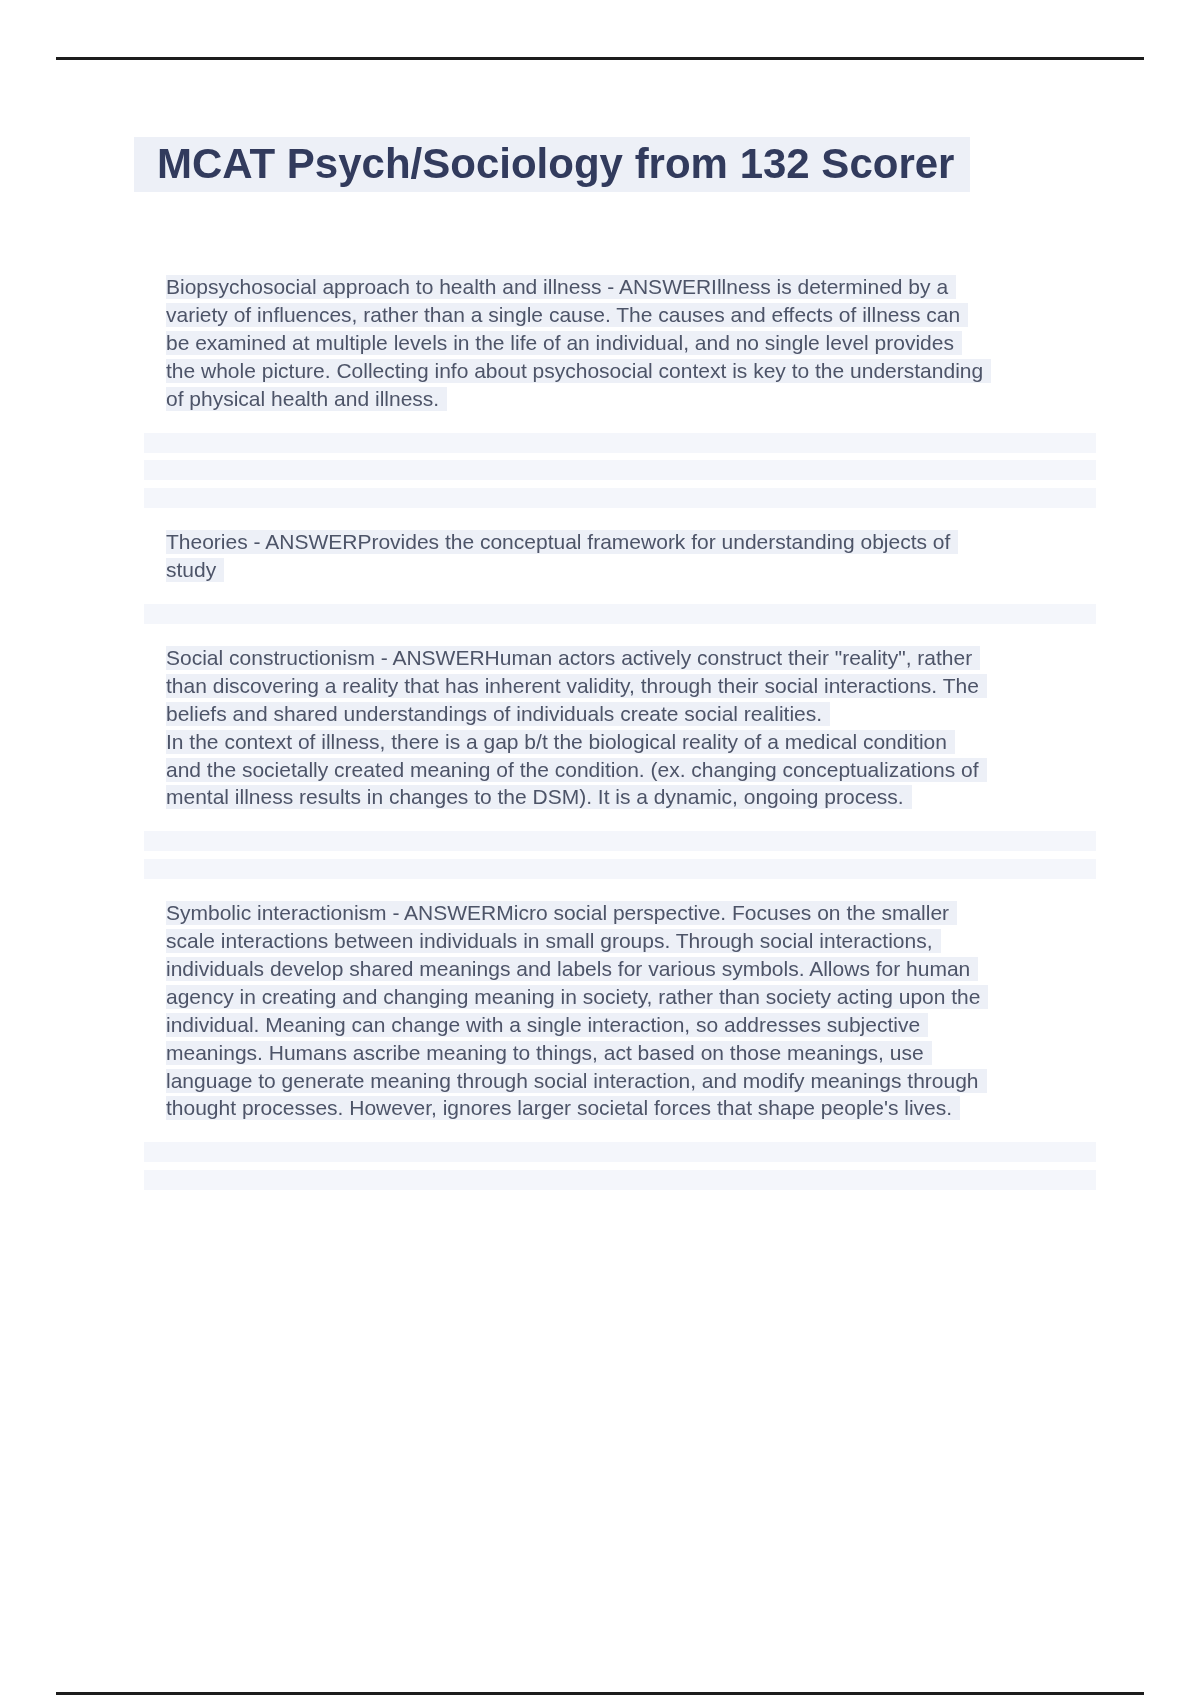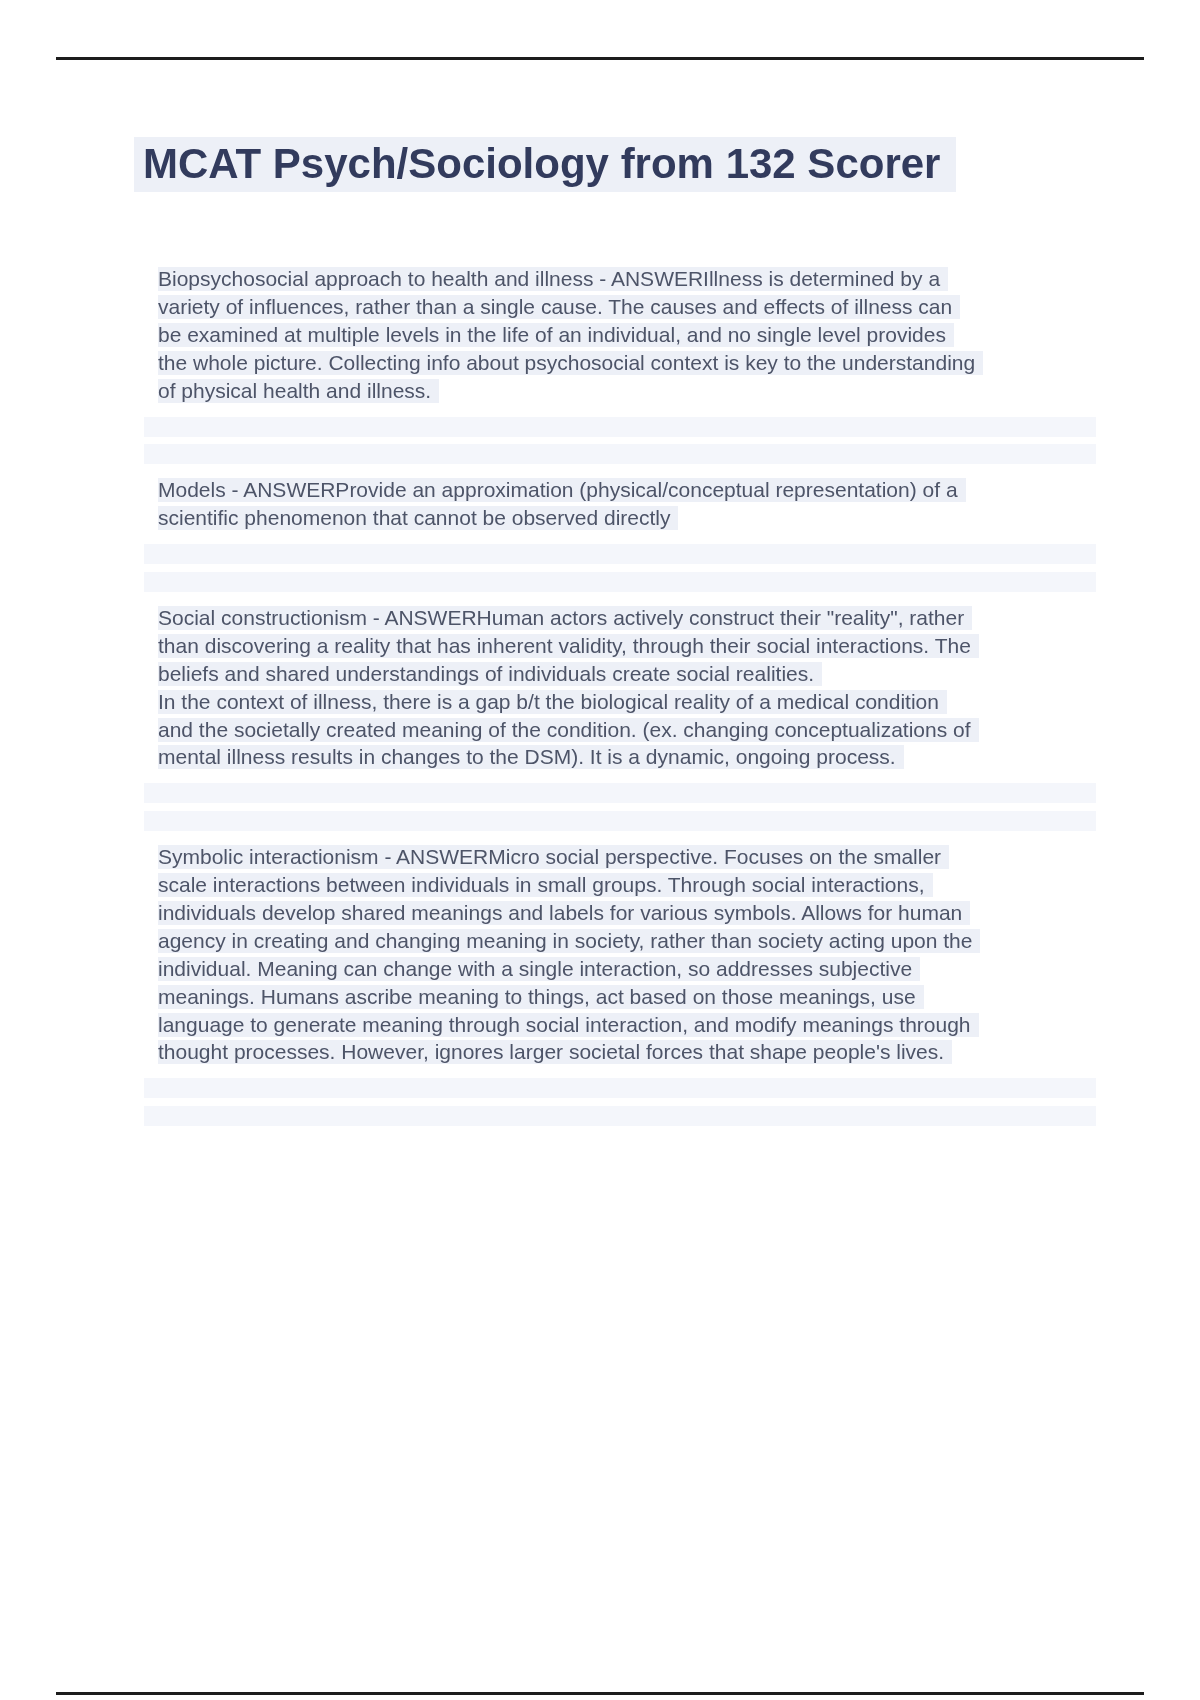--- a/index.html
+++ b/index.html
@@ -25,28 +25,28 @@
   .rule.top{top:57px;}
   .rule.bottom{top:1692px;}
   .title{
     position:absolute;top:138px;left:134px;margin:0;
     font-size:42px;font-weight:bold;line-height:52px;
     color:var(--title-text);
     letter-spacing:0px;
     white-space:nowrap;
   }
   .title .hl{
-    padding:3px 16px 5px 9px;
+    padding:3px 16px 5px 23px;
   }
   .content{
     position:absolute;top:257px;left:150px;width:1010px;
     font-size:21px;line-height:27.9px;
     color:var(--body-text);
   }
-  .content p{margin:8px;}
+  .content p{margin:16px;}
   .hl{
     background:var(--highlight);
     -webkit-box-decoration-break:clone;
     box-decoration-break:clone;
     white-space:pre-line;
     padding:0 8px 1px 0;
   }
   .gap{
     height:27.9px;
     position:relative;
@@ -76,27 +76,27 @@
 
     <div class="gap">
         <div class="gap-band"></div>
       </div>
 
 
     <div class="gap">
         <div class="gap-band"></div>
       </div>
 
-    <p><span class="hl">Models - ANSWERProvide an approximation (physical/conceptual representation) of a
-scientific phenomenon that cannot be observed directly</span></p>
 
     <div class="gap">
         <div class="gap-band"></div>
       </div>
 
+    <p><span class="hl">Theories - ANSWERProvides the conceptual framework for understanding objects of
+study</span></p>
 
     <div class="gap">
         <div class="gap-band"></div>
       </div>
 
     <p><span class="hl">Social constructionism - ANSWERHuman actors actively construct their "reality", rather
 than discovering a reality that has inherent validity, through their social interactions. The
 beliefs and shared understandings of individuals create social realities.
 In the context of illness, there is a gap b/t the biological reality of a medical condition
 and the societally created meaning of the condition. (ex. changing conceptualizations of

